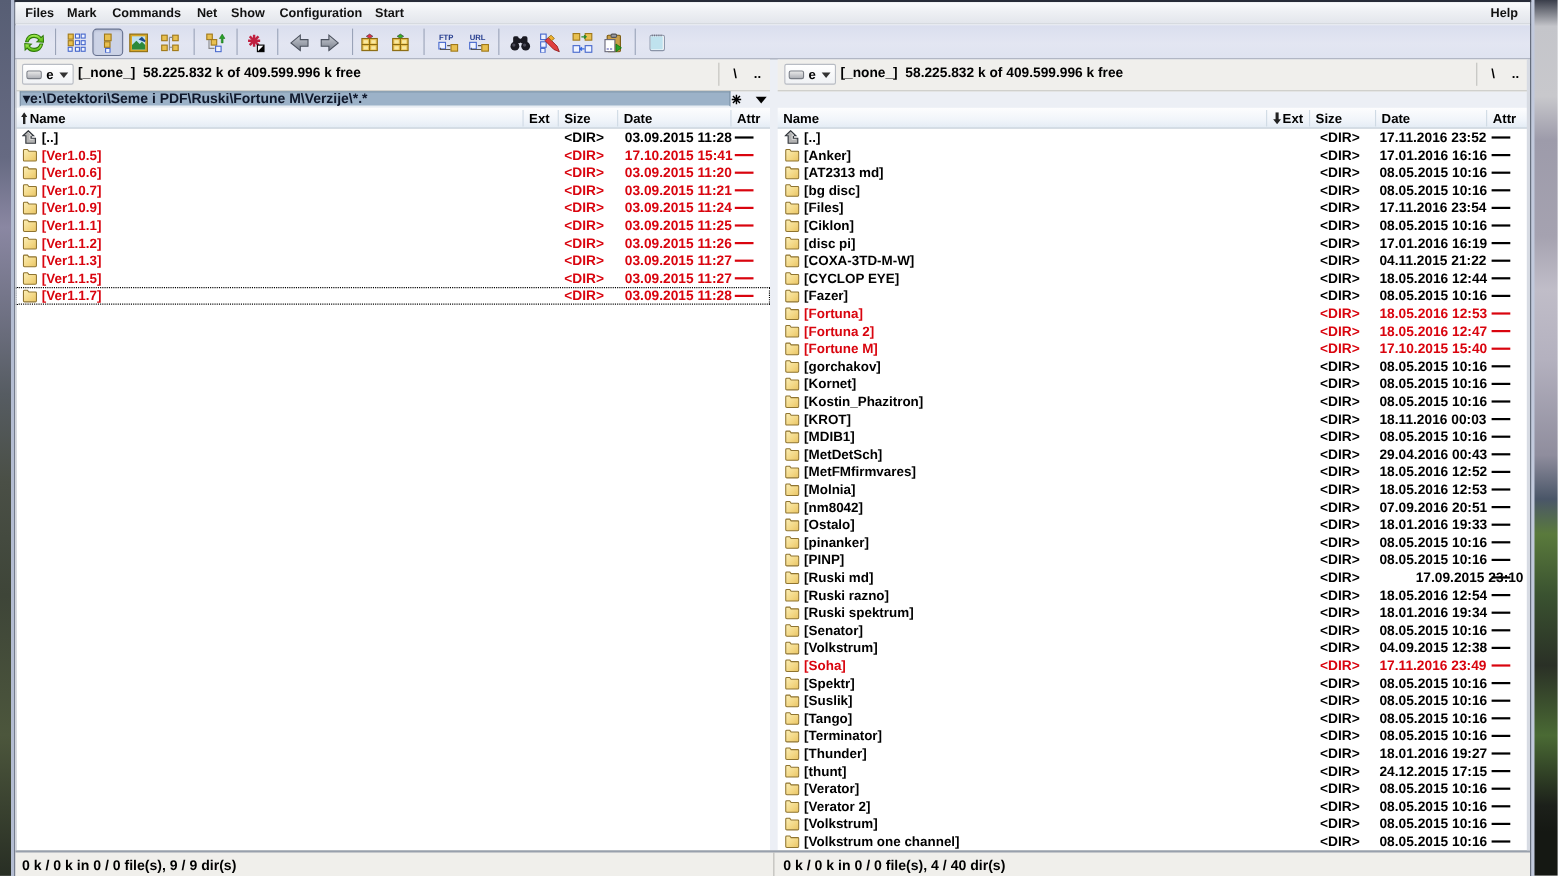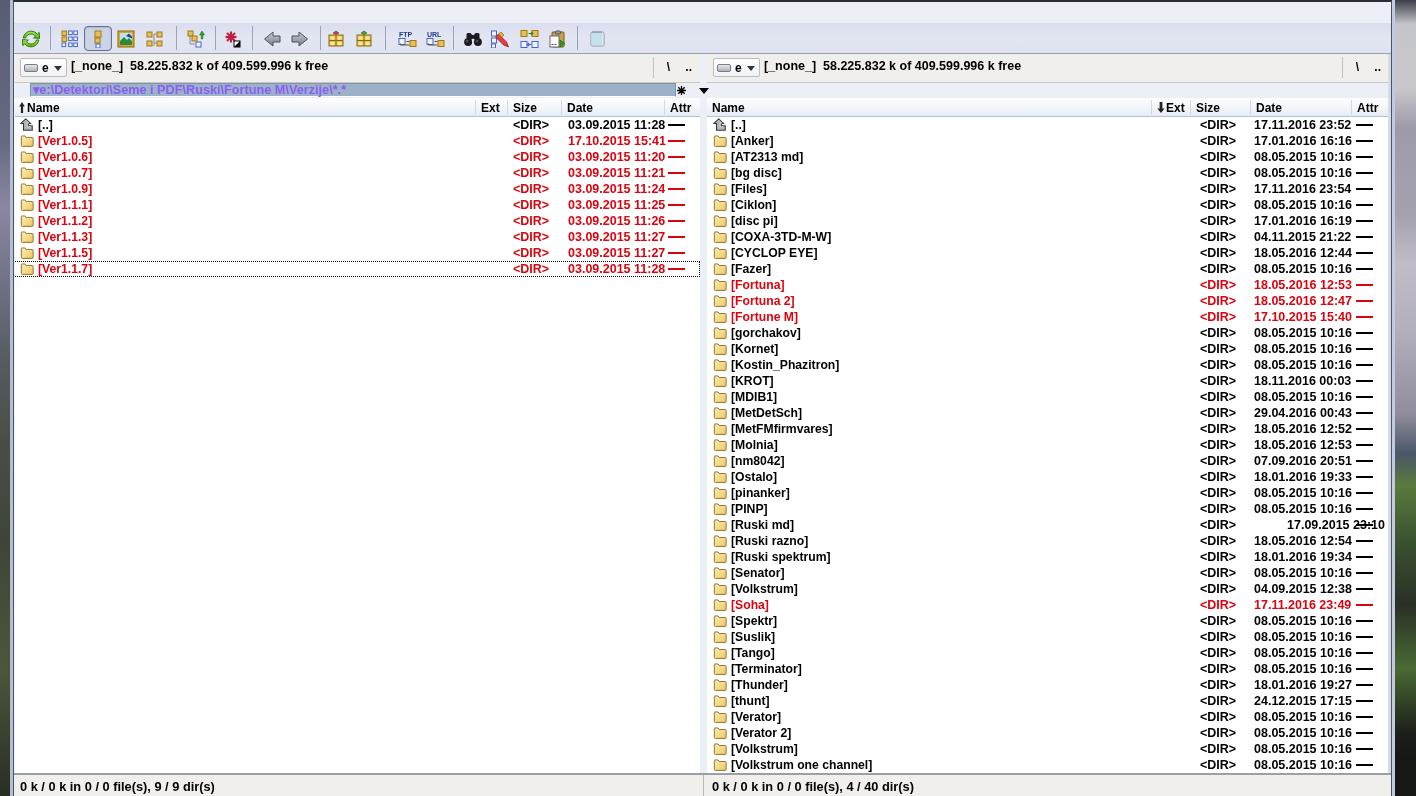--- a/index.html
+++ b/index.html
@@ -42,20 +42,30 @@
 .dt{position:absolute;letter-spacing:0}
 .at{position:absolute;height:16px}
 .at::after{content:"";position:absolute;top:7px;left:1px;width:17px;border-top:2px solid currentColor}
 #status{position:absolute;left:0;top:771px;width:1377px;height:25px;background:#f0efeb;
  border-top:2px solid #98a0ac;font-size:12.8px;font-weight:bold;color:#000;line-height:24px}
 </style></head><body>
 <div id="desk"></div>
 <div id="deskL"></div>
 <div id="win">
 <div id="content">
+<div id="menubar">
+ <span style="left:9px">Files</span>
+        <span style="left:47px">Mark</span>
+ <span style="left:88px">Commands</span>
+        <span style="left:165px">Net</span>
+ <span style="left:196px">Show</span>
+        <span style="left:240px">Configuration</span>
+ <span style="left:327px">Start</span>
+        <span style="left:1341px">Help</span>
+</div>
 <div id="toolbar">
         <div class="tbtn" style="left:3px">
           <svg width="18" height="18" viewBox="0 0 18 18">
             <defs>
               <linearGradient id="grn" x1="0" y1="0" x2="0" y2="1">
                 <stop offset="0" stop-color="#a8ef55"></stop>
                 <stop offset="1" stop-color="#52b60e"></stop>
               </linearGradient>
             </defs>
             <g fill="url(#grn)" stroke="#2e7a08" stroke-width="1">
@@ -241,21 +251,21 @@
  <div style="position:absolute;left:6px;top:4px;width:47px;height:19px;background:linear-gradient(#fff,#f0f2f5);border:1px solid #b8bcc4;border-radius:2px">
   <div style="position:absolute;left:3px;top:5px;width:14px;height:8px;background:linear-gradient(#e8e8e8,#b0b2b8);border:1px solid #787c84;border-radius:2px"></div>
   <span style="position:absolute;left:21px;top:2px">e</span>
   <div style="position:absolute;right:4px;top:7px;width:0;height:0;border:4px solid transparent;border-top:5px solid #333;"></div>
  </div>
  <span style="position:absolute;left:57px;top:5px;font-size:12.5px">[_none_]&nbsp; 58.225.832 k of 409.599.996 k free</span>
  <div style="position:absolute;right:46px;top:3px;width:1px;height:21px;background:#c0c0bc"></div>
  <span style="position:absolute;right:30px;top:6px">\</span>
  <span style="position:absolute;right:8px;top:6px">..</span>
 </div>
-      <div class="pth" style="left:16px;width:686px;color:#8b5cf6">
+      <div class="pth" style="left:4px;width:686px;color:#0f172a">
  <div class="bar" style="width:646px;background:#9cb2c8"></div>
  <span style="position:absolute;left:3px;top:0">▾e:\Detektori\Seme i PDF\Ruski\Fortune M\Verzije\*.*</span>
  <svg style="position:absolute;right:30px;top:3px" width="9" height="9" viewBox="0 0 9 9">
           <g stroke="#000" stroke-width="1.3">
             <path d="M4.5 0 V9 M0 4.5 H9 M1.3 1.3 L7.7 7.7 M7.7 1.3 L1.3 7.7"></path>
           </g>
         </svg>
  <div style="position:absolute;right:7px;top:5px;width:0;height:0;border:5px solid transparent;border-top:6px solid #000;border-bottom:none"></div>
 </div>
       <div class="hdr" style="left:0px;width:686px">

